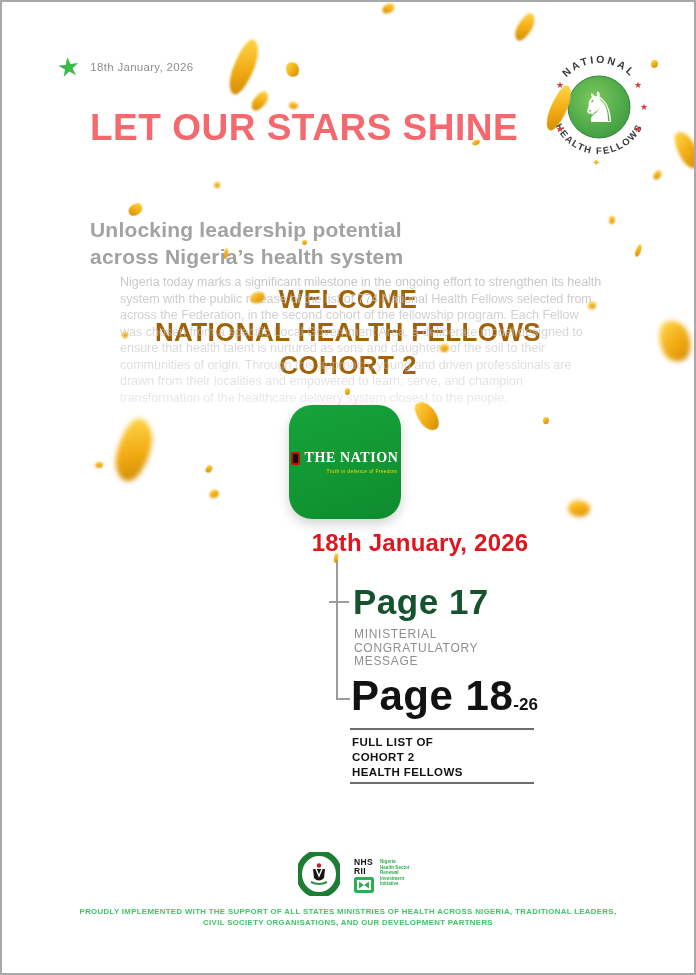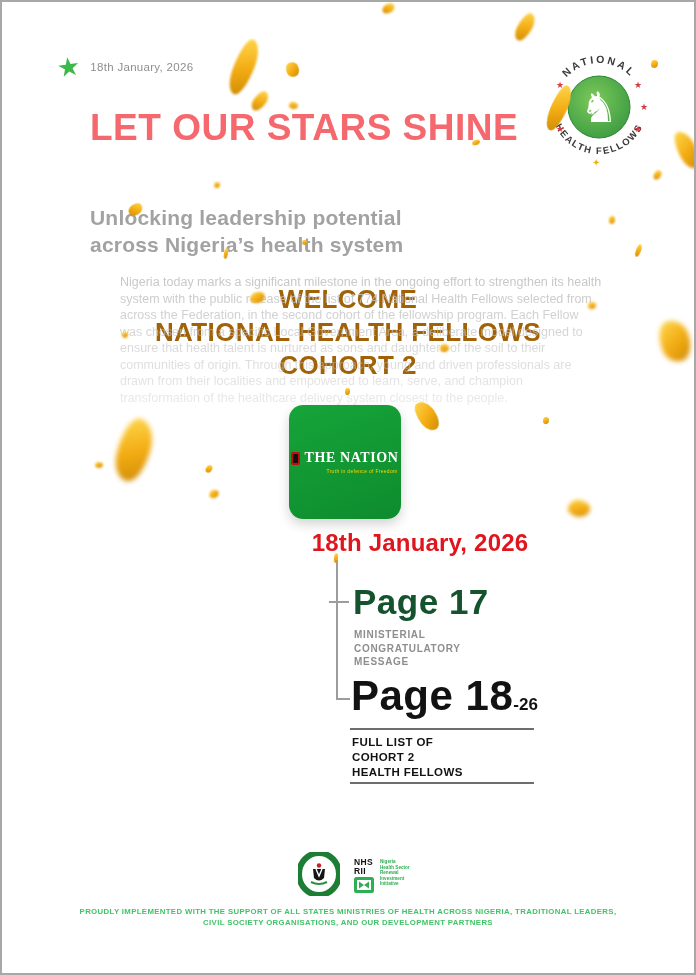--- a/index.html
+++ b/index.html
@@ -13,42 +13,42 @@
   .date-badge{position:absolute;left:55px;top:52px;display:flex;align-items:center;gap:10px;}
   .green-star{color:#3bb94b;font-size:26px;line-height:26px;transform:rotate(-8deg);}
   .date-badge-text{color:#8f8f8f;font-size:11.5px;letter-spacing:.3px;}
 
   
   .headline{
     position:absolute;left:88px;top:103px;color:#f4686e;font-weight:800;
     font-size:37px;line-height:46px;letter-spacing:.5px;
   }
   .subtitle{
-    position:absolute;left:88px;top:202px;color:#a2a2a2;font-weight:700;
+    position:absolute;left:88px;top:214px;color:#a2a2a2;font-weight:700;
     font-size:21px;line-height:27px;letter-spacing:.2px;
   }
 
   
   .article{
     position:absolute;left:118px;top:272px;width:482px;color:#c3c3c3;
     font-size:12.5px;line-height:16.5px;filter:blur(.4px);
     -webkit-mask-image:linear-gradient(to bottom,rgba(0,0,0,.95),rgba(0,0,0,.35));
     mask-image:linear-gradient(to bottom,rgba(0,0,0,.95),rgba(0,0,0,.35));
   }
   .welcome{
     position:absolute;left:96px;top:281px;width:500px;text-align:center;
     color:#a16207;font-weight:800;font-size:26px;line-height:33px;letter-spacing:.4px;
   }
 
   
   .fellows-logo{position:absolute;left:537px;top:42px;width:120px;height:120px;}
 
   
   .nation-logo{
-    position:absolute;left:287px;top:403px;width:112px;height:114px;border-radius:14px;
+    position:absolute;left:287px;top:403px;width:112px;height:114px;border-radius:23px;
     background:linear-gradient(160deg,#16a439 0%,#0e8c2e 100%);
     box-shadow:0 5px 12px rgba(0,0,0,.18);
     display:flex;flex-direction:column;align-items:center;justify-content:center;
   }
   .nation-row{display:flex;align-items:center;gap:4px;}
   .nation-flag{width:9px;height:13px;background:#c70c0c;border-radius:2px;position:relative;}
   .nation-flag::after{content:"";position:absolute;left:2px;top:2px;width:5px;height:9px;background:#111;border-radius:1px;}
   .nation-name{color:#ffffff;font-family:"Liberation Serif",serif;font-weight:700;font-size:14px;letter-spacing:.6px;white-space:nowrap;}
   .nation-tagline{color:#ffd400;font-size:5px;letter-spacing:.3px;margin-top:2px;margin-left:34px;white-space:nowrap;}
 
@@ -58,21 +58,21 @@
     color:#e0161f;font-weight:800;font-size:24px;letter-spacing:.2px;
   }
 
   
   .vline{position:absolute;left:334px;top:558px;width:2px;height:140px;background:#9c9c9c;}
   .tick17{position:absolute;left:327px;top:599px;width:20px;height:2px;background:#9c9c9c;}
   .elbow18{position:absolute;left:334px;top:696px;width:14px;height:2px;background:#9c9c9c;}
 
   
   .page17-title{position:absolute;left:351px;top:580px;color:#14532d;font-weight:800;font-size:35px;letter-spacing:.5px;}
-  .page17-desc{position:absolute;left:352px;top:626px;color:#8e8e8e;font-weight:700;font-size:10px;line-height:13.5px;letter-spacing:.7px;}
+  .page17-desc{position:absolute;left:352px;top:626px;color:#8e8e8e;font-weight:400;font-size:12px;line-height:13.5px;letter-spacing:.7px;}
   .page18-title{position:absolute;left:349px;top:670px;color:#121212;font-weight:800;font-size:42px;letter-spacing:.5px;}
   .page18-title .suffix{font-size:17px;font-weight:800;letter-spacing:0;}
   .rule{position:absolute;left:348px;width:184px;height:2px;background:#6d6d6d;}
   .rule-a{top:726px;}
   .rule-b{top:780px;}
   .page18-desc{position:absolute;left:350px;top:733px;color:#121212;font-weight:800;font-size:11.5px;line-height:15px;letter-spacing:.4px;}
 
   
   .seal{position:absolute;left:296px;top:850px;width:42px;height:44px;}
   .nhsrii{position:absolute;left:352px;top:856px;display:flex;gap:6px;}

